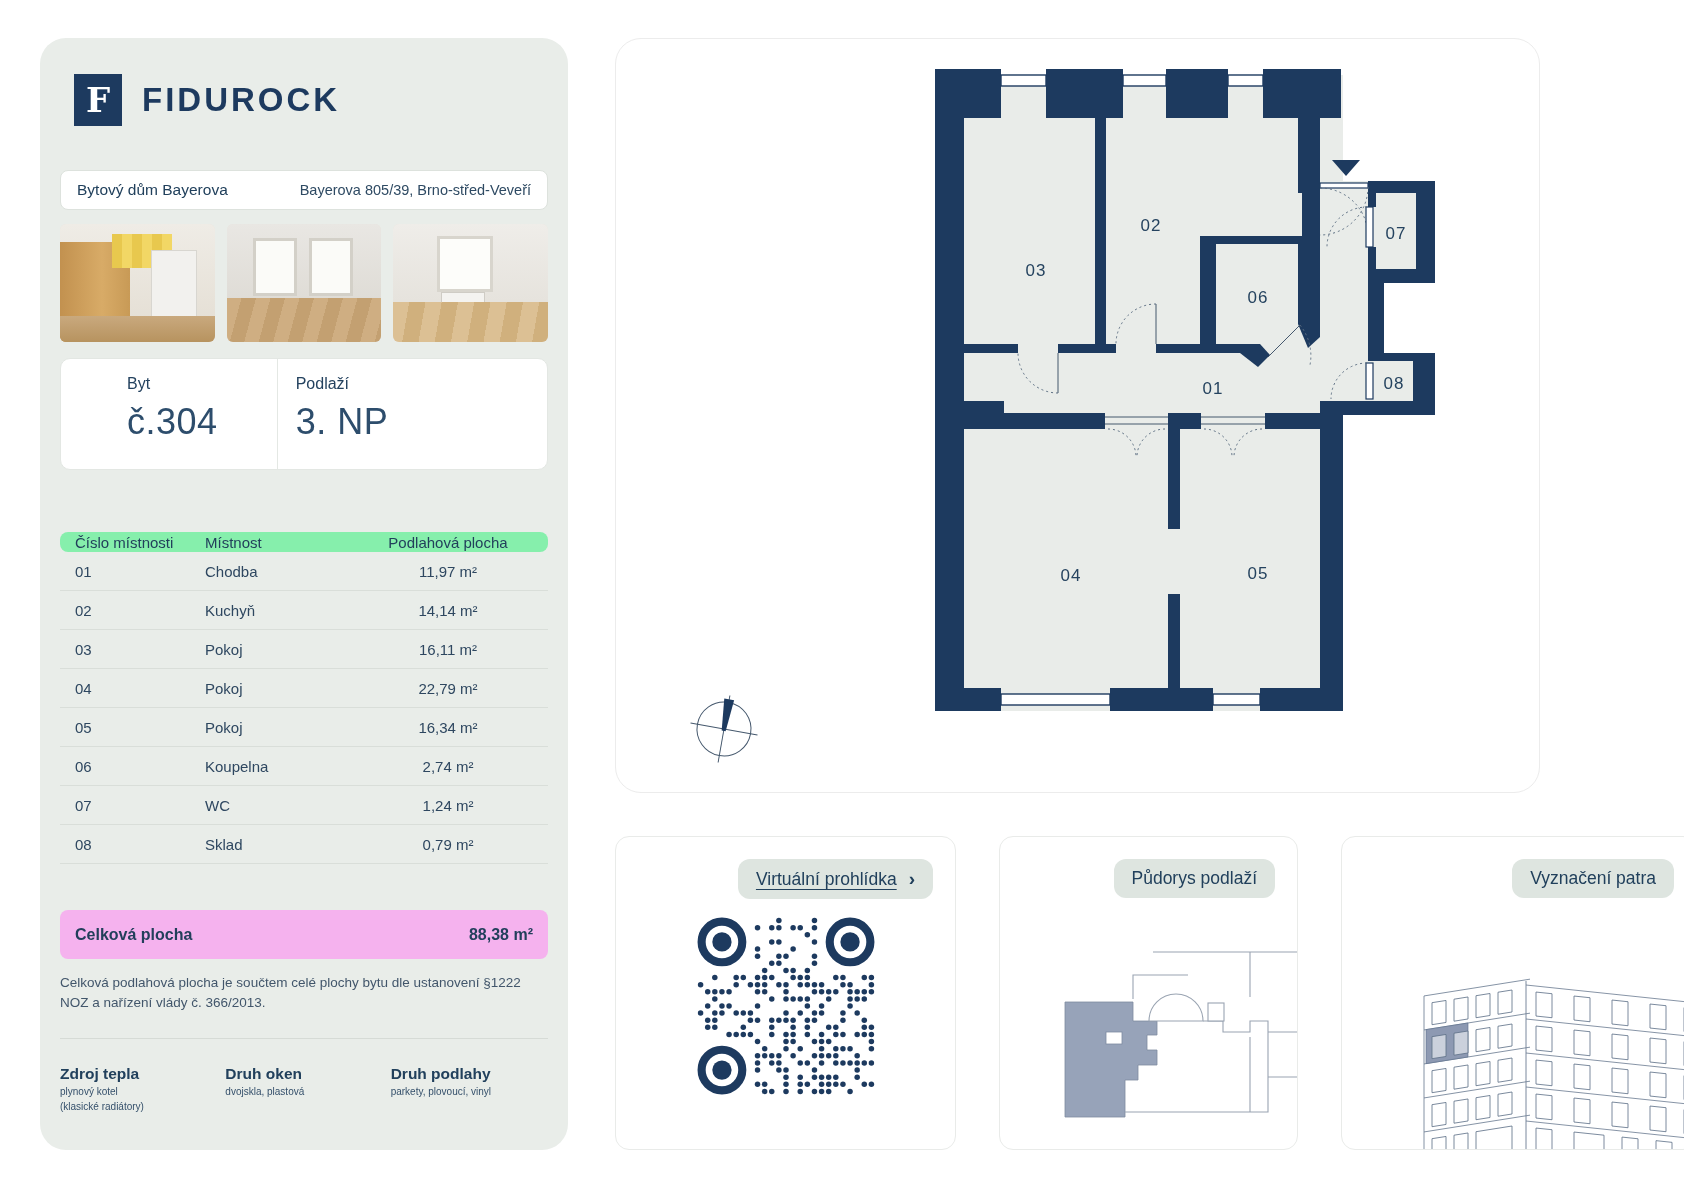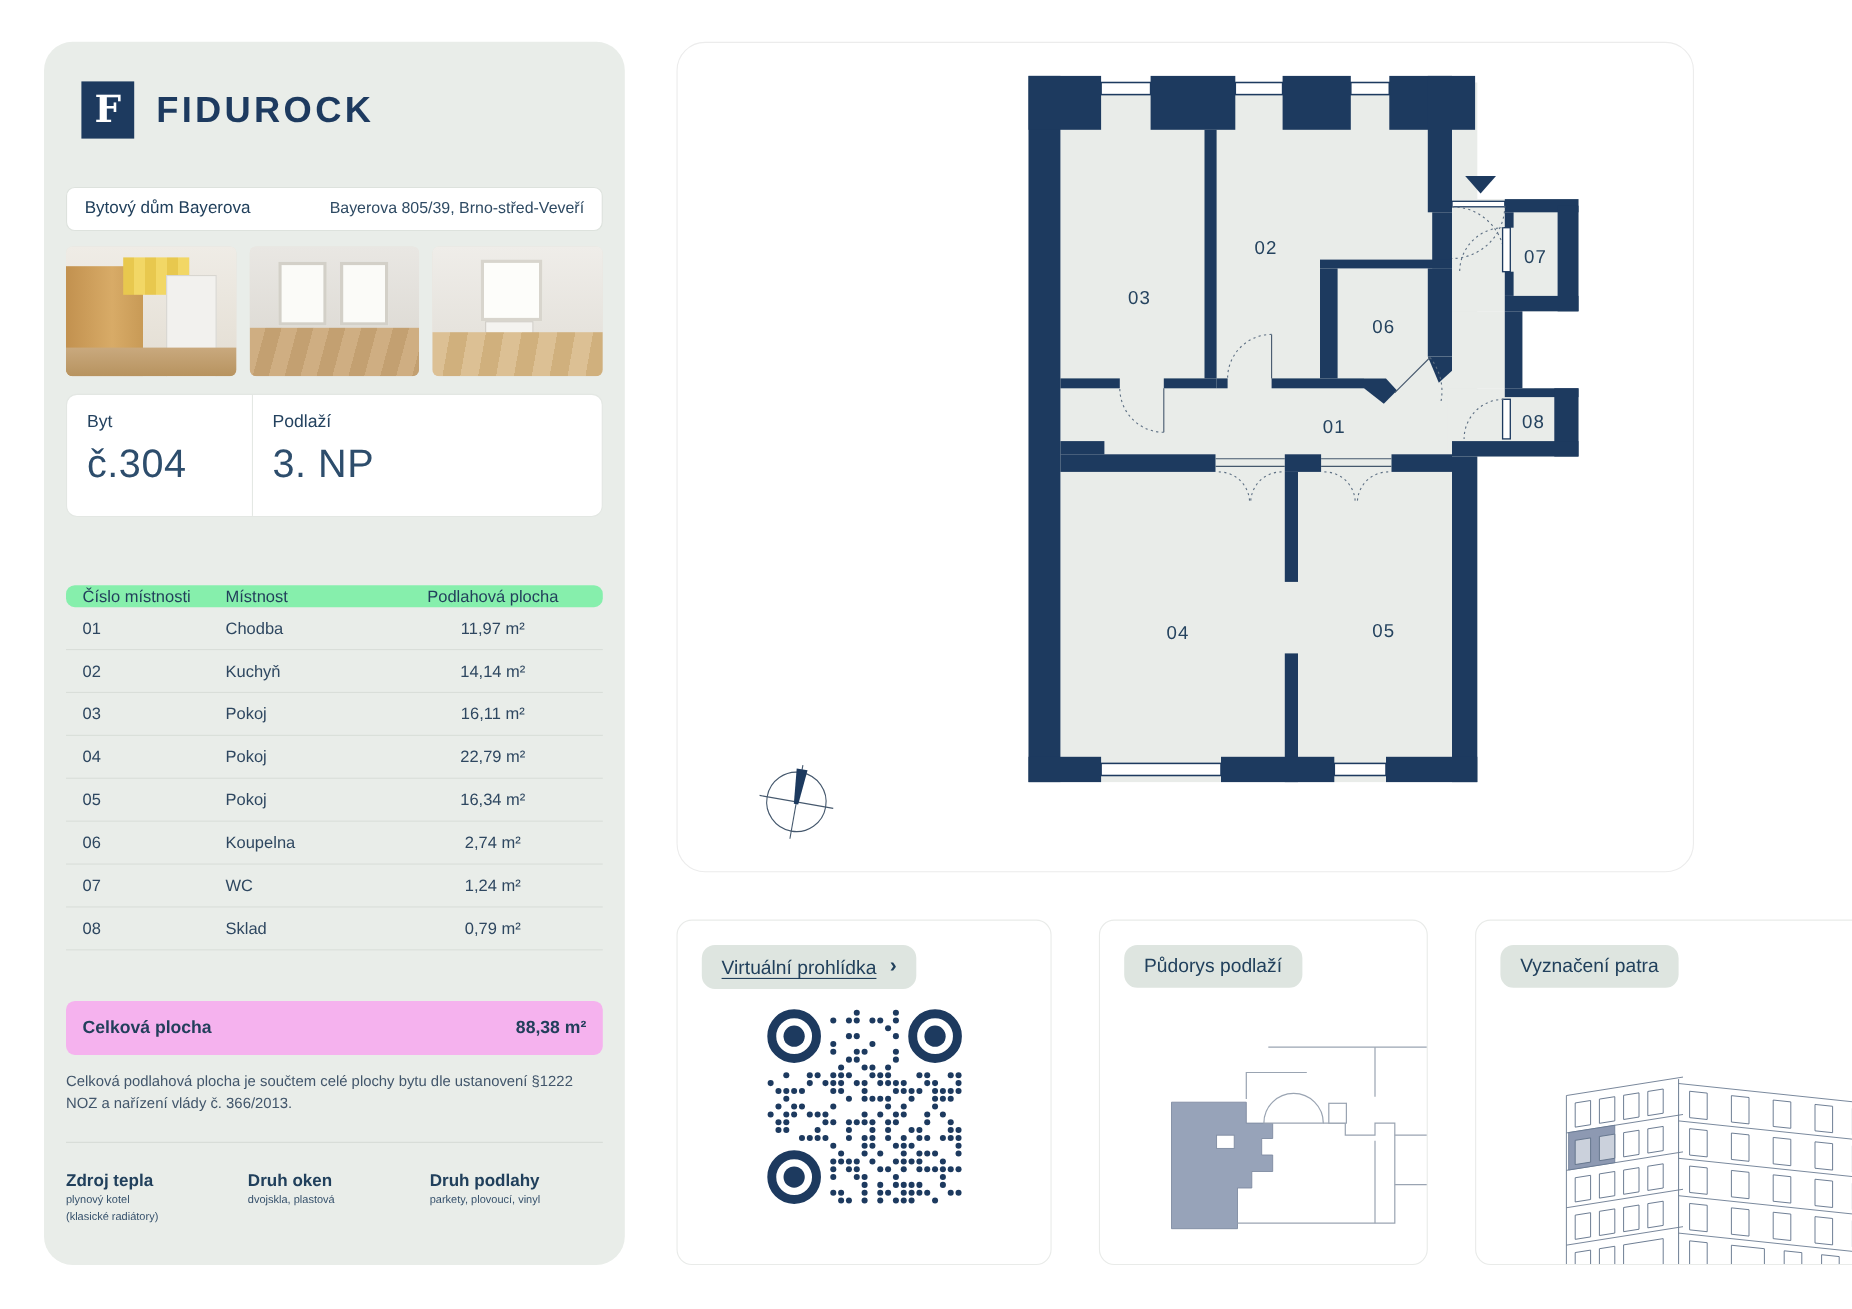--- a/index.html
+++ b/index.html
@@ -17,21 +17,21 @@
   .building-bar{margin-top:44px;background:#ffffff;border:1px solid #dde2dd;border-radius:8px;
                 height:38px;display:flex;align-items:center;justify-content:space-between;padding:0 16px;}
   .building-name{font-size:15.5px;font-weight:400;color:#21405c;}
   .building-address{font-size:14.5px;color:#2e4a63;}
   .photos{display:flex;gap:12px;margin-top:14px;}
   .photo{flex:1;height:118px;border-radius:6px;overflow:hidden;position:relative;background:#e8e4dd;}
   .photo div{position:absolute;}
 
   .info-panel{margin-top:16px;background:#ffffff;border:1px solid #e3e7e3;border-radius:10px;
               display:grid;grid-template-columns:34.5% 37% 28.5%;height:112px;box-sizing:border-box;}
-  .info-cell{padding:16px 0 0 18px;}
+  .info-cell{padding:16px 0 0 18px;margin-left:48px;}
   .info-cell + .info-cell{border-left:1px solid #e4e8e4;}
   .info-label{font-size:16px;color:#24425f;}
   .info-value{margin-top:8px;font-size:36px;font-weight:300;color:#2d4d6c;letter-spacing:.5px;}
 
   .rtable{margin-top:62px;font-size:15px;color:#2e4760;}
   .thead{background:#86efac;border-radius:8px;height:20px;display:grid;
          grid-template-columns:130px 1fr 170px;align-items:center;padding:0 15px;
          font-weight:400;color:#223f5b;}
   .trow{display:grid;grid-template-columns:130px 1fr 170px;height:38px;align-items:center;
         padding:0 15px;border-bottom:1px solid #d9ded9;}
@@ -53,21 +53,21 @@
   .wall{fill:#1d3a5f;}
   .room{fill:#e9ece9;}
   .win{fill:#ffffff;stroke:#1d3a5f;stroke-width:1.4;}
   .leaf{fill:#ffffff;stroke:#1d3a5f;stroke-width:1.2;}
   .swing{fill:none;stroke:#5d6f83;stroke-width:1;stroke-dasharray:2 3;}
   .thinline{stroke:#45586d;stroke-width:1;fill:none;}
   .rlabel{font-family:"Liberation Sans",sans-serif;font-size:17px;fill:#25435f;letter-spacing:1px;}
 
   
   .mini-card{position:absolute;top:836px;height:314px;background:#ffffff;border:1px solid #e9ebe9;
-             border-radius:14px;box-sizing:border-box;padding:22px;overflow:hidden;}
+             border-radius:14px;box-sizing:border-box;padding:22px;overflow:hidden;text-align:right;}
   #card-tour{left:615px;width:341px;}
   #card-outline{left:999px;width:299px;}
   #card-floors{left:1341px;width:356px;}
   .pill{display:inline-flex;align-items:center;gap:12px;background:#dee5e0;border-radius:12px;
         padding:9px 18px;font-size:17.5px;color:#21405c;}
   .pill-link .pill-text{text-decoration:underline;text-underline-offset:4px;}
   .pill-arrow{font-size:19px;font-weight:700;}
   .qr-wrap{display:flex;justify-content:center;margin-top:16px;}
   .mini-svg{position:absolute;left:18px;bottom:0;}
   .bld-svg{position:absolute;right:-4px;bottom:-6px;}

